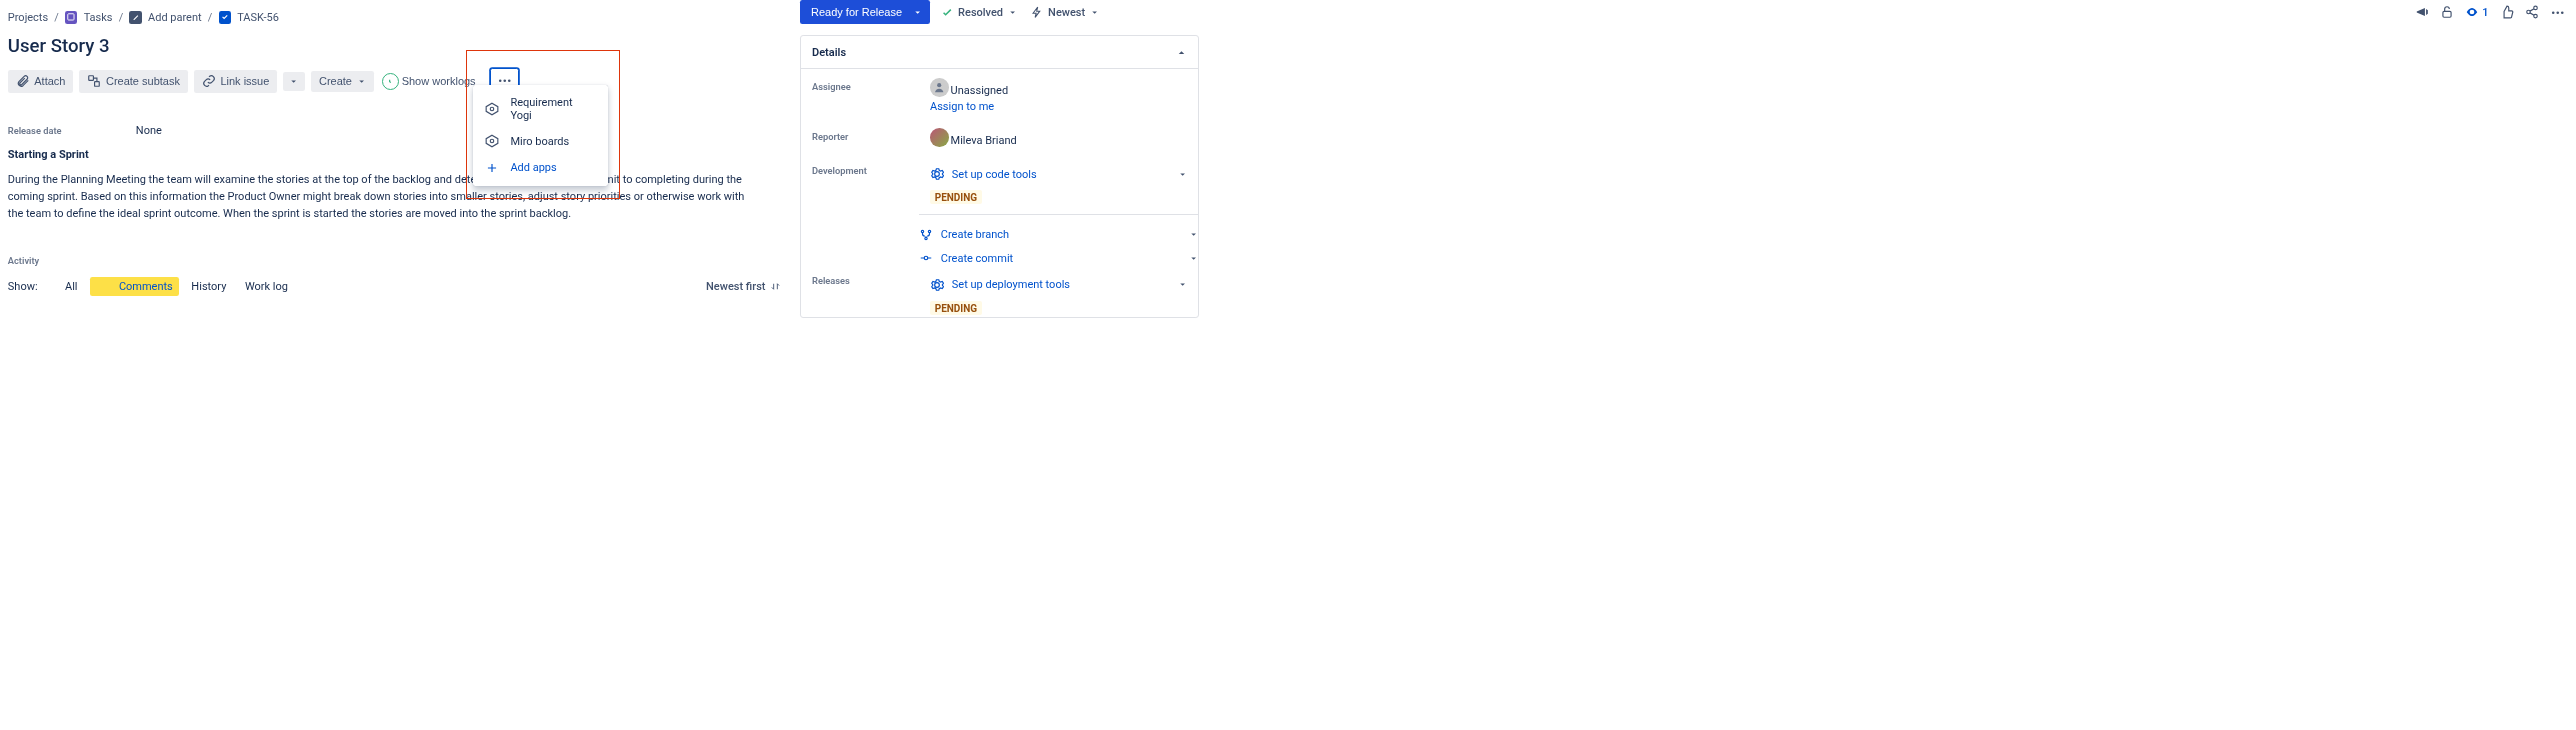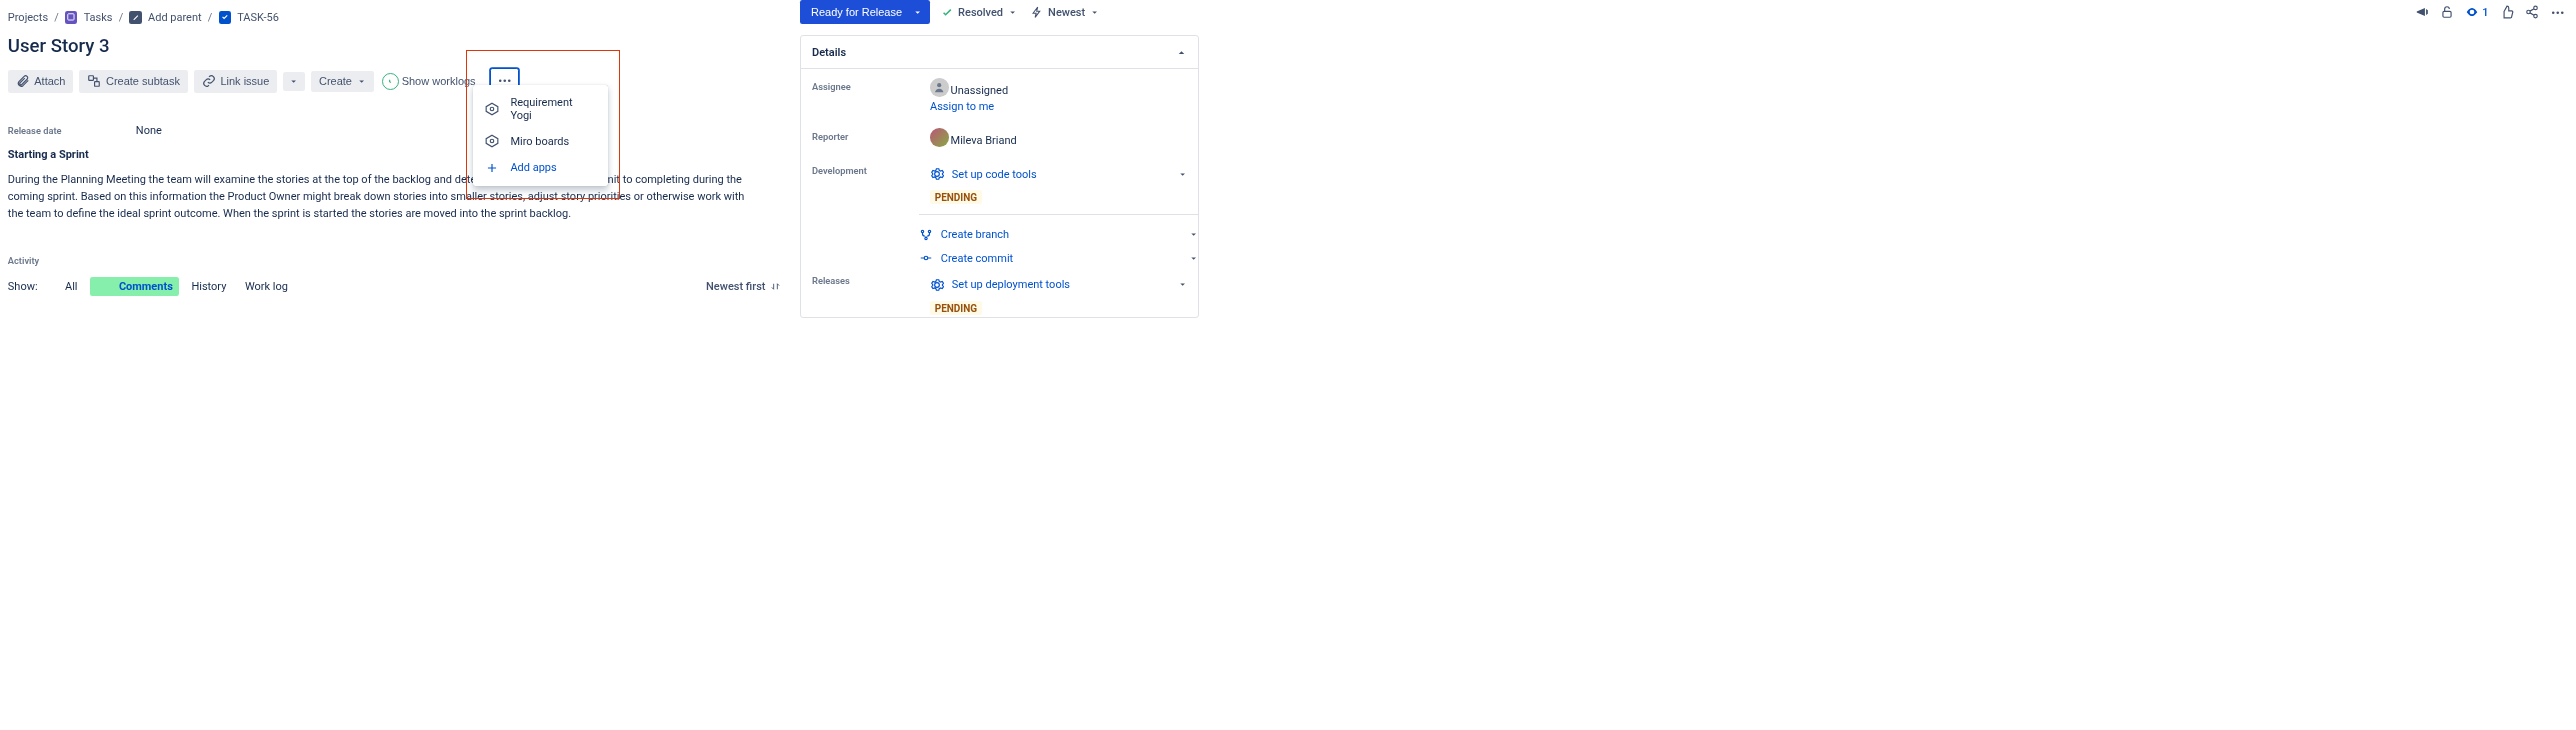--- a/index.html
+++ b/index.html
@@ -128,21 +128,21 @@
   
   .activity { margin-top: 33px; }
   .activity-label { font-size: 9.3px; font-weight: 600; color: #6B778C; }
   .activity-row {
     display: flex; align-items: center; justify-content: space-between;
     margin-top: 11px;
   }
   .tabs { display: flex; align-items: center; gap: 6.2px; }
   .tabs .show { color: #172B4D; margin-right: 15px; }
   .tab { padding: 3.1px 6.2px; border-radius: 2.3px; cursor: pointer; }
-  .tab.active { background: #86efac; color: #0052CC; font-weight: 700; padding-left: 29px; }
+  .tab.active { background: #fde047; color: #0052CC; font-weight: 400; padding-left: 29px; }
   .sort { display: flex; align-items: center; gap: 4.7px; color: #42526E; cursor: pointer; font-weight: 500;}
 
   
   .side-top { display: flex; align-items: center; gap: 7.8px; }
   .pill {
     background: #1d4ed8; color: #fff; border: none; border-radius: 2.3px;
     padding: 6.2px 7.8px 6.2px 11px; font-size: 11px; font-weight: 500;
     display: inline-flex; align-items: center; gap: 7.8px; cursor: pointer;
   }
   .pill svg { margin-left: 3.1px; }

